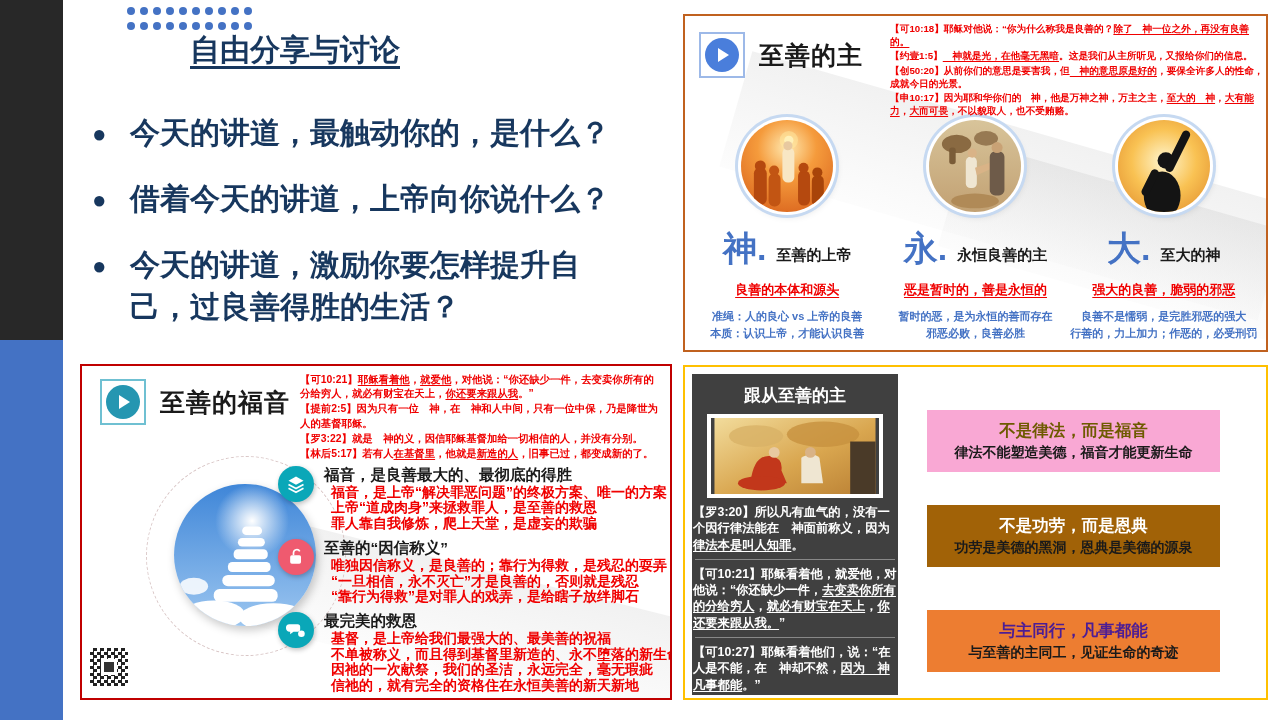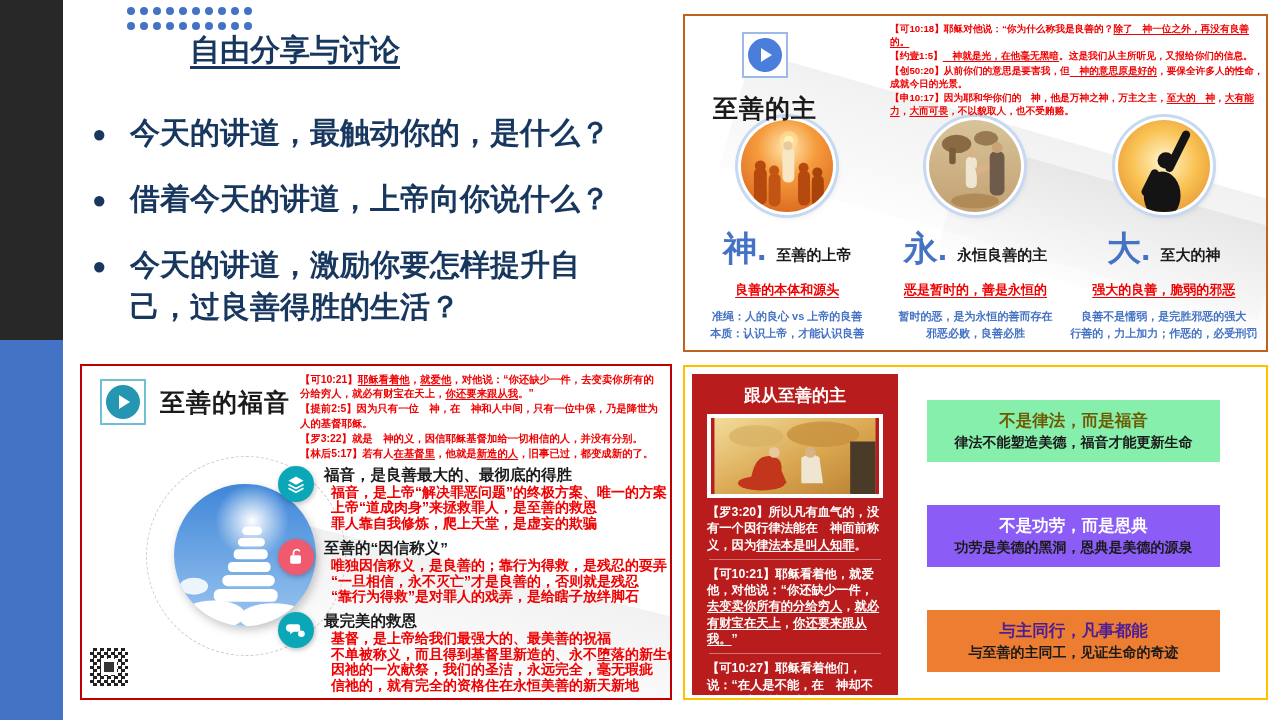--- a/index.html
+++ b/index.html
@@ -75,22 +75,22 @@
   .item-icon{flex:0 0 36px;width:36px;height:36px;border-radius:50%;display:flex;align-items:center;justify-content:center;margin-top:1px;
     box-shadow:1px 2px 5px rgba(0,0,0,.25);}
   .item-icon svg{width:20px;height:20px;}
   .g-head{font-size:15.5px;font-weight:700;color:#1a1a1a;line-height:20px;}
   .g-lines{font-size:14px;font-weight:700;color:#F00000;line-height:15.4px;margin-left:7px;white-space:nowrap;}
   .qr{position:absolute;left:8px;bottom:12px;width:38px;height:38px;z-index:3;
     background:repeating-conic-gradient(#222 0% 25%,#fff 0% 50%) 0 0/7px 7px;outline:2px solid #fff;}
   .qr::after{content:"";position:absolute;inset:11px;background:#333;border:3px solid #fff;}
 
   
-  .sidebar{position:absolute;left:7px;top:7px;width:206px;height:321px;background:#b91c1c;z-index:1;
-    padding:6px 15px;box-sizing:border-box;color:#fff;}
+  .sidebar{position:absolute;left:7px;top:7px;width:206px;height:321px;background:#404040;z-index:1;
+    padding:6px 1px;box-sizing:border-box;color:#fff;}
   .sb-title{text-align:center;font-size:17px;font-weight:700;margin:4px 0 7px 0;}
   .sb-img{width:176px;height:84px;margin:0 auto;border:4px solid #fff;box-sizing:border-box;overflow:hidden;}
   .sb-img svg{display:block;width:100%;height:100%;}
   .sb-verse{font-size:12.3px;font-weight:700;line-height:16.3px;margin:6px 0;}
   .sb-verse u{text-underline-offset:2px;}
   .sb-div{border-top:1px solid rgba(255,255,255,.38);margin:5px 2px;}
   .fboxes{position:absolute;left:242px;top:0;width:293px;height:335px;z-index:1;}
   .fbox{position:absolute;left:0;width:293px;height:62px;display:flex;flex-direction:column;align-items:center;justify-content:center;gap:2px;}
   .fbox-title{font-size:16.5px;font-weight:700;}
   .fbox-sub{font-size:14px;font-weight:700;color:#1a1a1a;}
@@ -143,21 +143,21 @@
       <span class="mark">●</span>
       <span class="txt">今天的讲道，激励你要怎样提升自己，过良善得胜的生活？</span>
     </div>
   </div>
 </div>
 
 <div class="panel panel-lord">
   <div class="shade" style="left:40px;top:110px;width:560px;height:120px;transform:rotate(16deg);"></div>
   <div class="shade" style="left:260px;top:180px;width:420px;height:110px;transform:rotate(16deg);"></div>
 
-  <div class="hdr" style="left:28px;top:16px;flex-direction:column;">
+  <div class="hdr" style="left:14px;top:16px;">
     <span class="play-frame blue">
       <span class="play-circle" style="background: rgb(74, 126, 219);">
           <span class="play-tri"></span>
         </span>
     </span>
     <span class="hdr-title">至善的主</span>
   </div>
 
   <div class="verses v-lord">
     <p>【可10:18】耶稣对他说：“你为什么称我是良善的？<u>除了　神一位之外，再没有良善的。</u></p>
@@ -392,25 +392,25 @@
       </svg>
     </div>
     <div class="sb-verse">【罗3:20】所以凡有血气的，没有一个因行律法能在　神面前称义，因为<u>律法本是叫人知罪</u>。</div>
     <div class="sb-div"></div>
     <div class="sb-verse">【可10:21】耶稣看着他，就爱他，对他说：“你还缺少一件，<u>去变卖你所有的分给穷人</u>，<u>就必有财宝在天上</u>，<u>你还要来跟从我。</u>”</div>
     <div class="sb-div"></div>
     <div class="sb-verse">【可10:27】耶稣看着他们，说：“在人是不能，在　神却不然，<u>因为　神凡事都能</u>。”</div>
   </div>
 
   <div class="fboxes">
-    <div class="fbox" style="top: 33px; background: #86efac;">
+    <div class="fbox" style="top: 43px; background: #f9a8d4;">
       <div class="fbox-title" style="color: rgb(110, 90, 0);">不是律法，而是福音</div>
       <div class="fbox-sub">律法不能塑造美德，福音才能更新生命</div>
     </div>
-    <div class="fbox" style="top: 138px; background: #8b5cf6;">
+    <div class="fbox" style="top: 138px; background: #a16207;">
       <div class="fbox-title" style="color: rgb(255, 255, 255);">不是功劳，而是恩典</div>
       <div class="fbox-sub">功劳是美德的黑洞，恩典是美德的源泉</div>
     </div>
     <div class="fbox" style="top: 243px; background: rgb(237, 125, 49);">
       <div class="fbox-title" style="color: #4c1d95;">与主同行，凡事都能</div>
       <div class="fbox-sub">与至善的主同工，见证生命的奇迹</div>
     </div>
   </div>
 </div>
 

